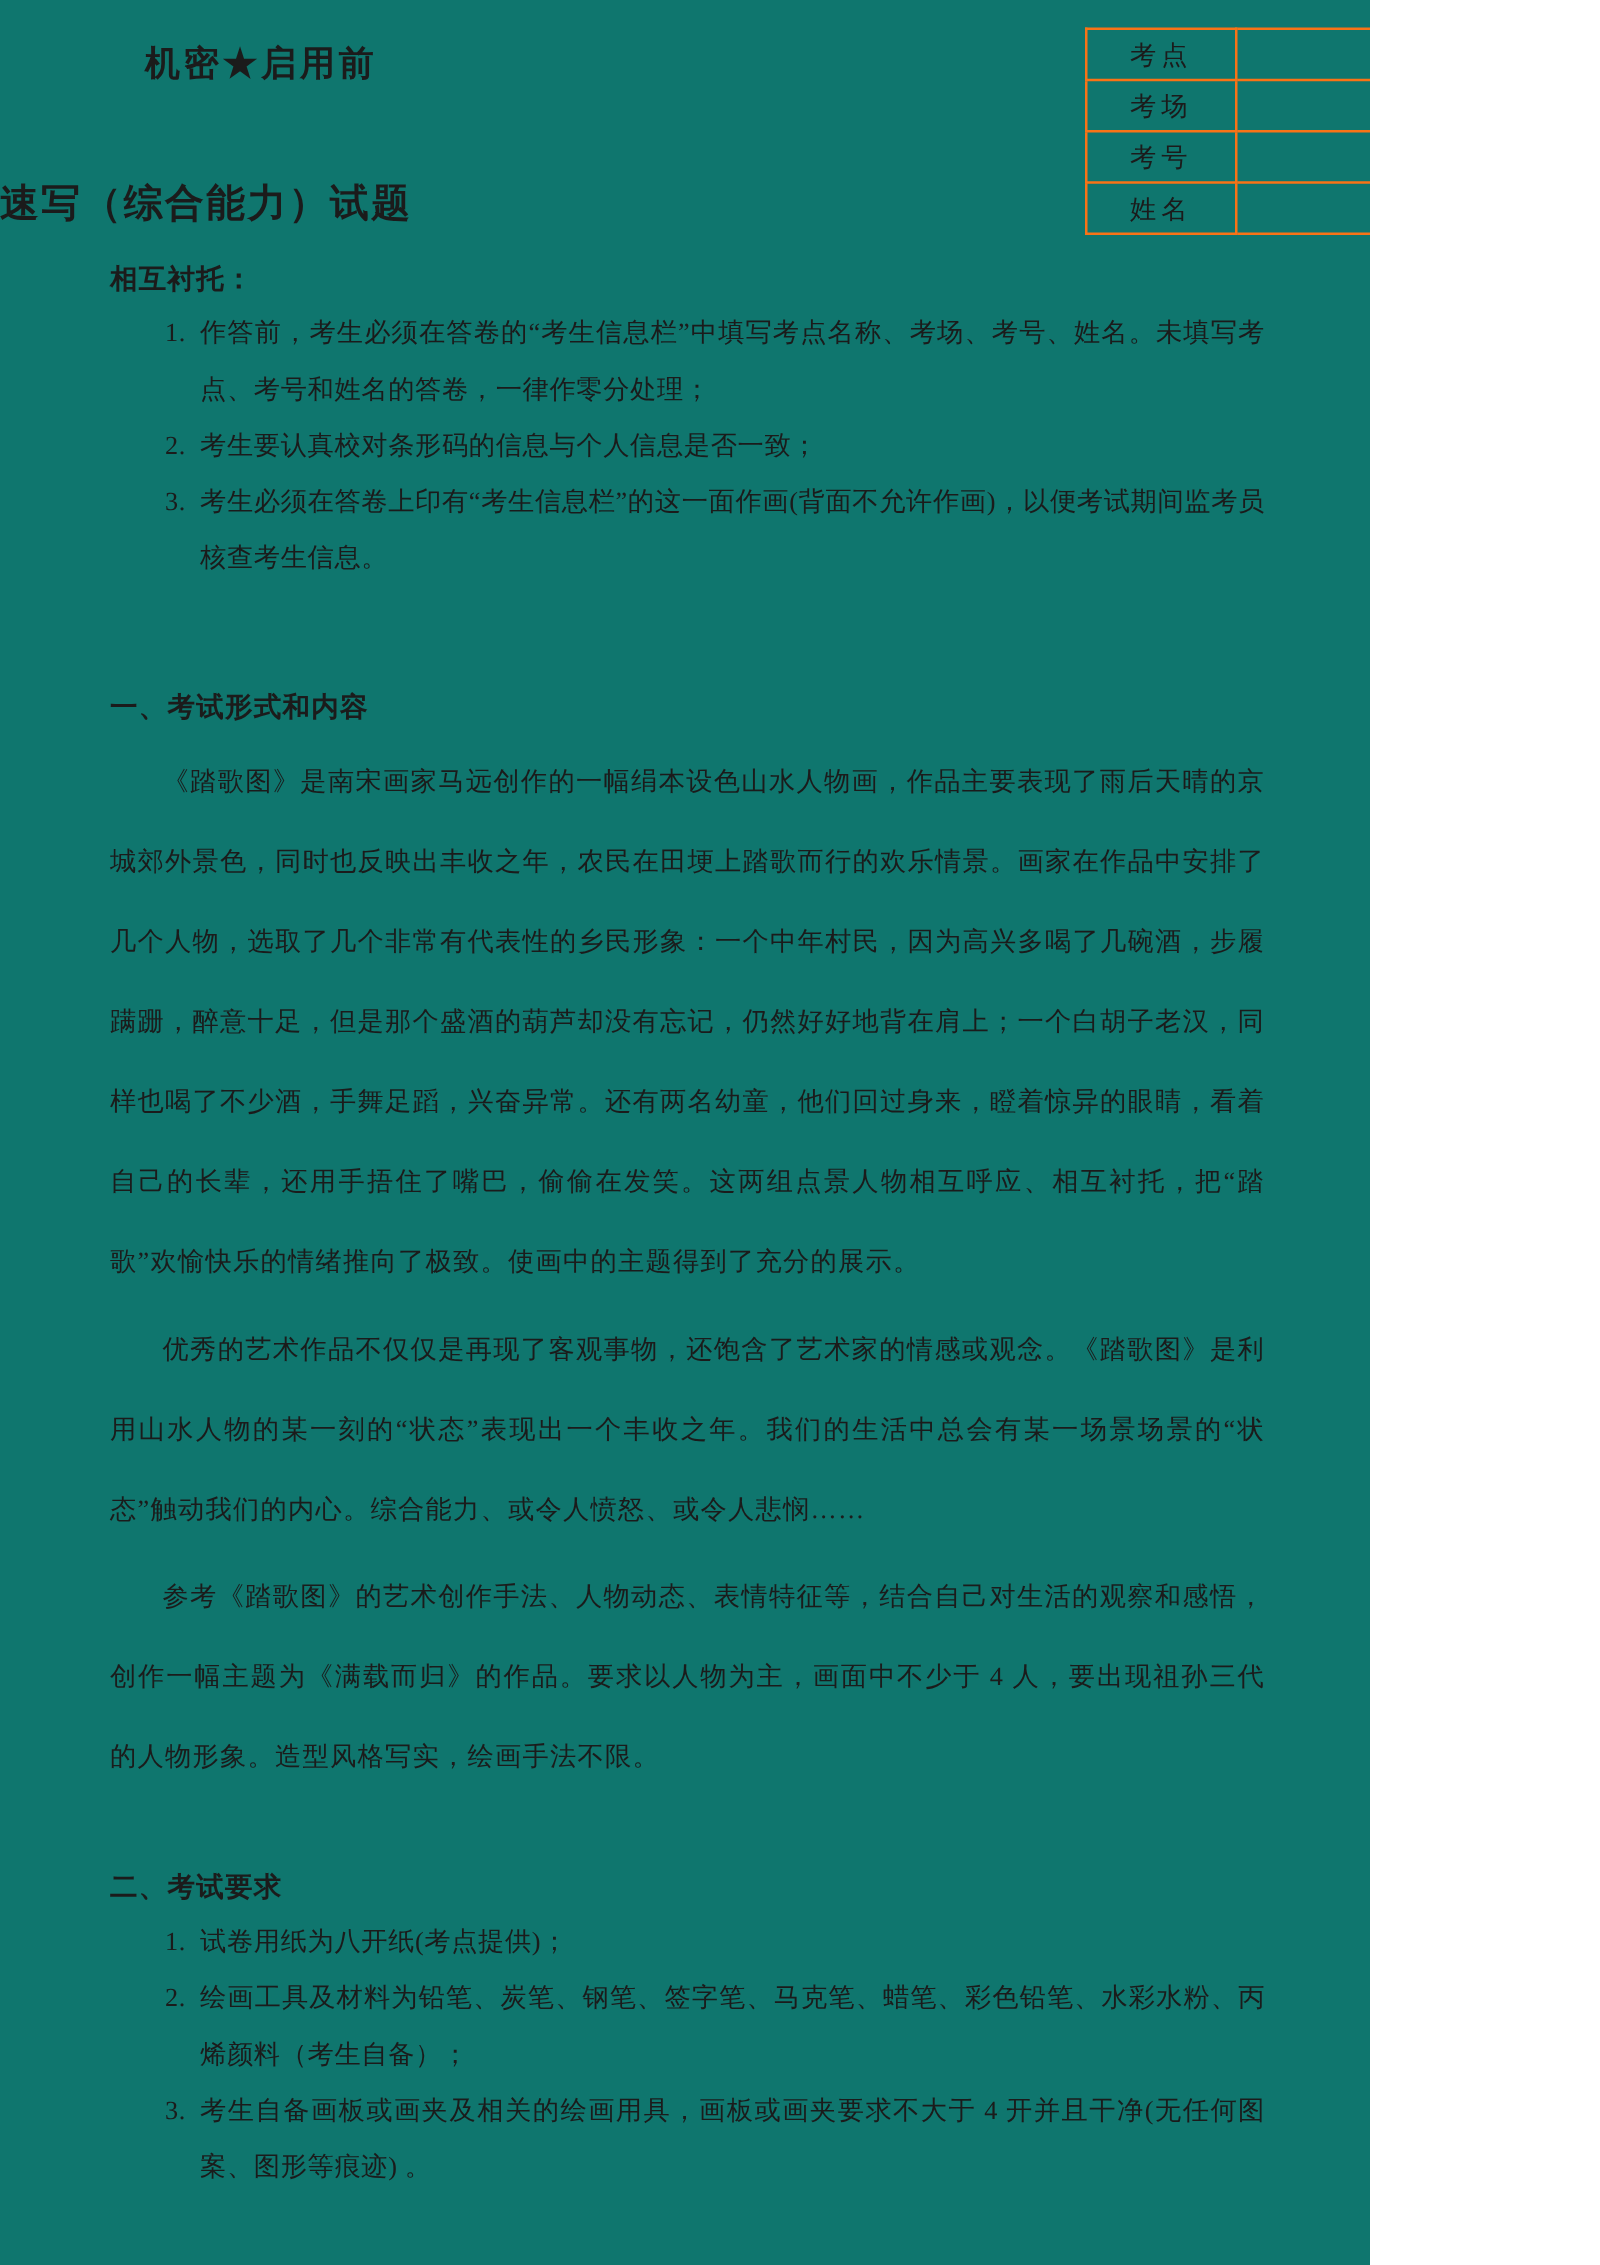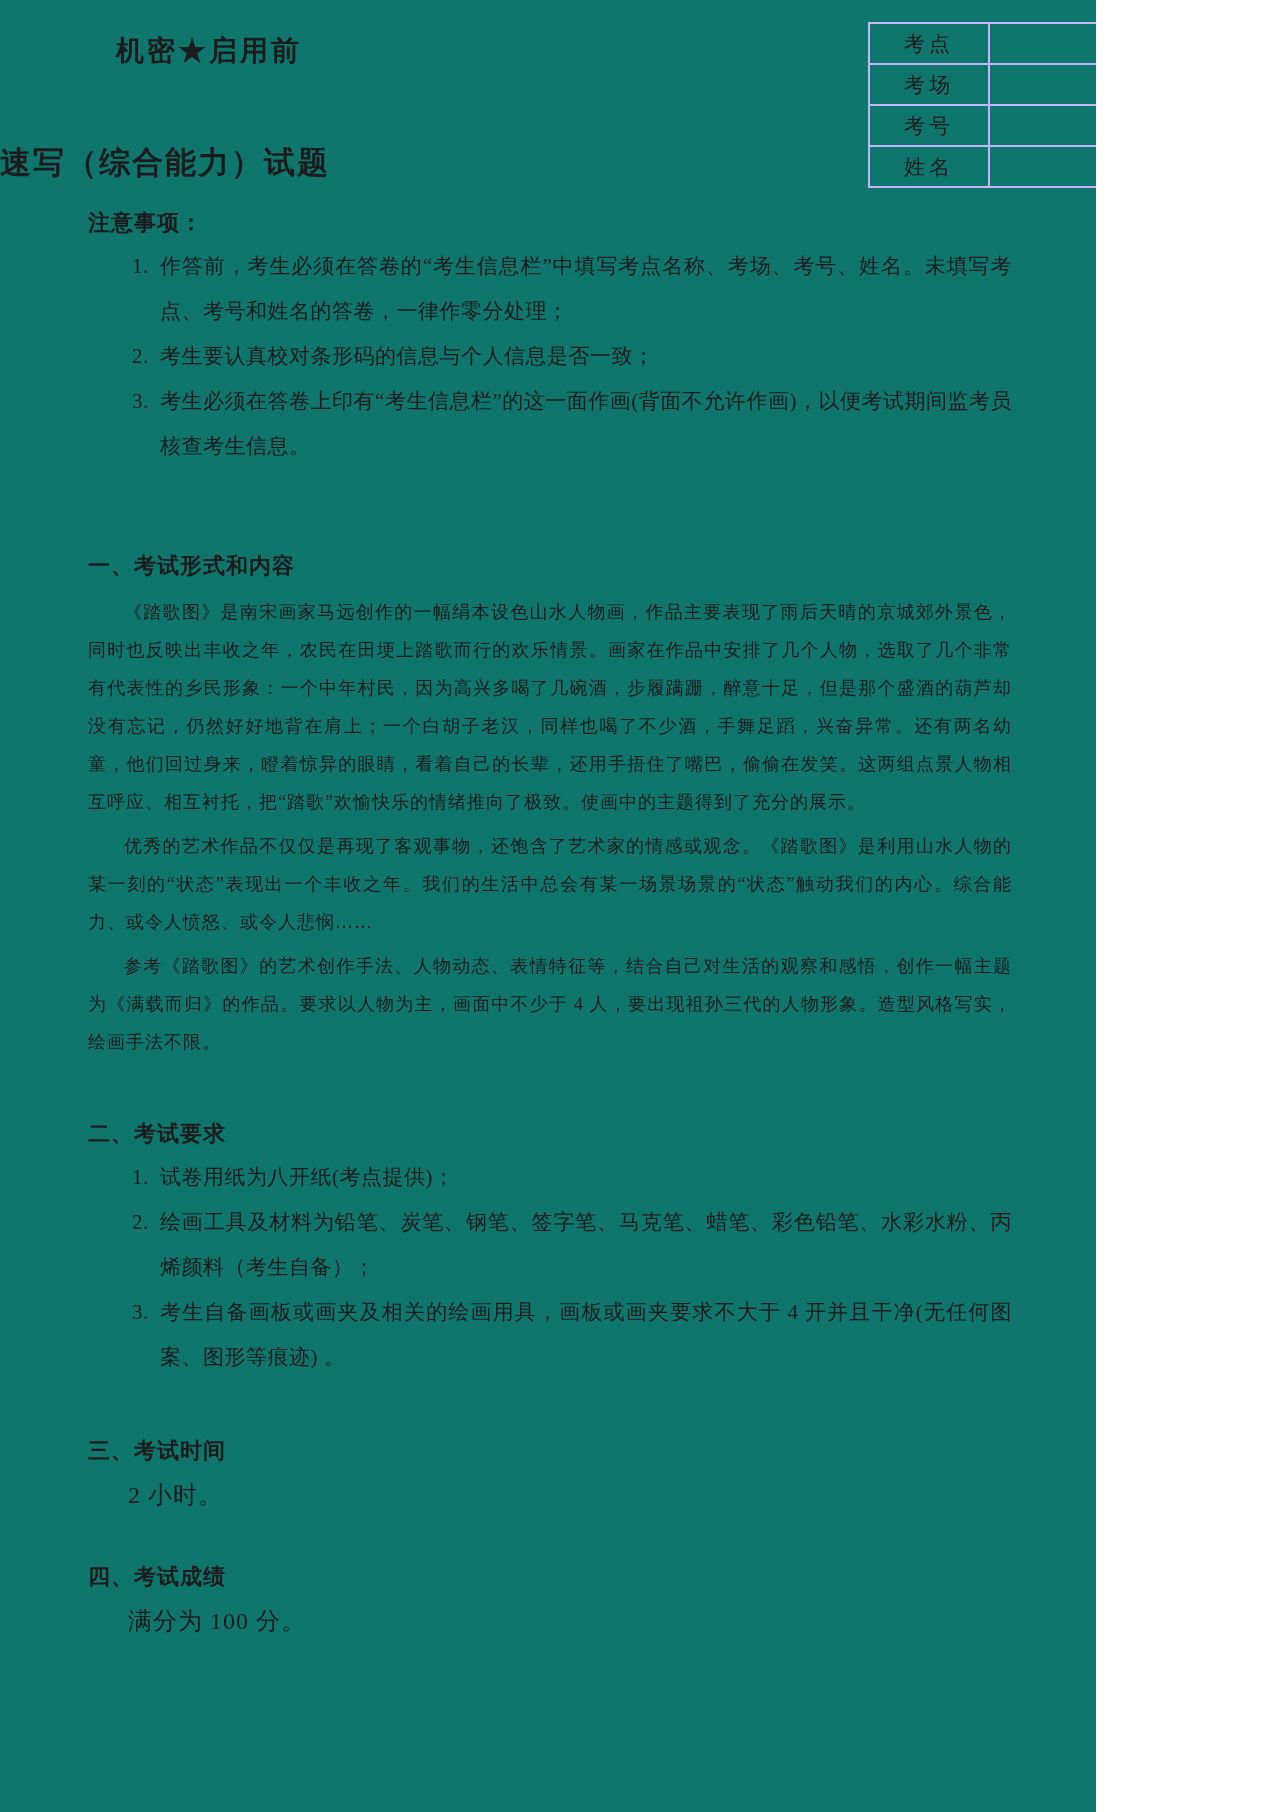--- a/index.html
+++ b/index.html
@@ -22,21 +22,21 @@
   }
   .info-table {
     position: absolute;
     left: 868px;
     top: 22px;
     width: 337px;
     border-collapse: collapse;
     table-layout: fixed;
   }
   .info-table td {
-    border: 2px solid #c4b5fd;
+    border: 2px solid #f97316;
     height: 39px;
     font-size: 21px;
     padding: 0;
   }
   .info-table td.label {
     width: 118px;
     text-align: center;
     letter-spacing: 4px;
   }
   .info-table td.value { width: 219px; }
@@ -83,22 +83,22 @@
     letter-spacing: 1px;
     line-height: 30px;
   }
   .mt-sec1 { margin-top: 82px; }
   .mt-sec2 { margin-top: 58px; }
   .mt-sec3 { margin-top: 56px; }
   .mt-sec4 { margin-top: 52px; }
   .para {
     margin: 0;
     margin-top: 6px;
-    font-size: 18px;
-    line-height: 38px;
+    font-size: 21px;
+    line-height: 64px;
     text-align: justify;
     text-indent: 2em;
     letter-spacing: 1px;
   }
   .para.first { margin-top: 12px; }
   .sec-body {
     margin-top: 14px;
     margin-left: 40px;
     font-size: 24px;
     line-height: 30px;
@@ -130,21 +130,21 @@
         <td class="label">姓名</td>
         <td class="value"></td>
       </tr>
     </tbody>
   </table>
 
   <div class="title">速写（综合能力）试题</div>
 
   <div class="content">
 
-    <div class="notice-heading">注意事项：</div>
+    <div class="notice-heading">相互衬托：</div>
     <div class="num-list">
       <div class="num-item">
         <span class="num">1.</span>
         <span class="num-text">作答前，考生必须在答卷的“考生信息栏”中填写考点名称、考场、考号、姓名。未填写考点、考号和姓名的答卷，一律作零分处理；</span>
       </div>
       <div class="num-item">
         <span class="num">2.</span>
         <span class="num-text">考生要认真校对条形码的信息与个人信息是否一致；</span>
       </div>
       <div class="num-item">

